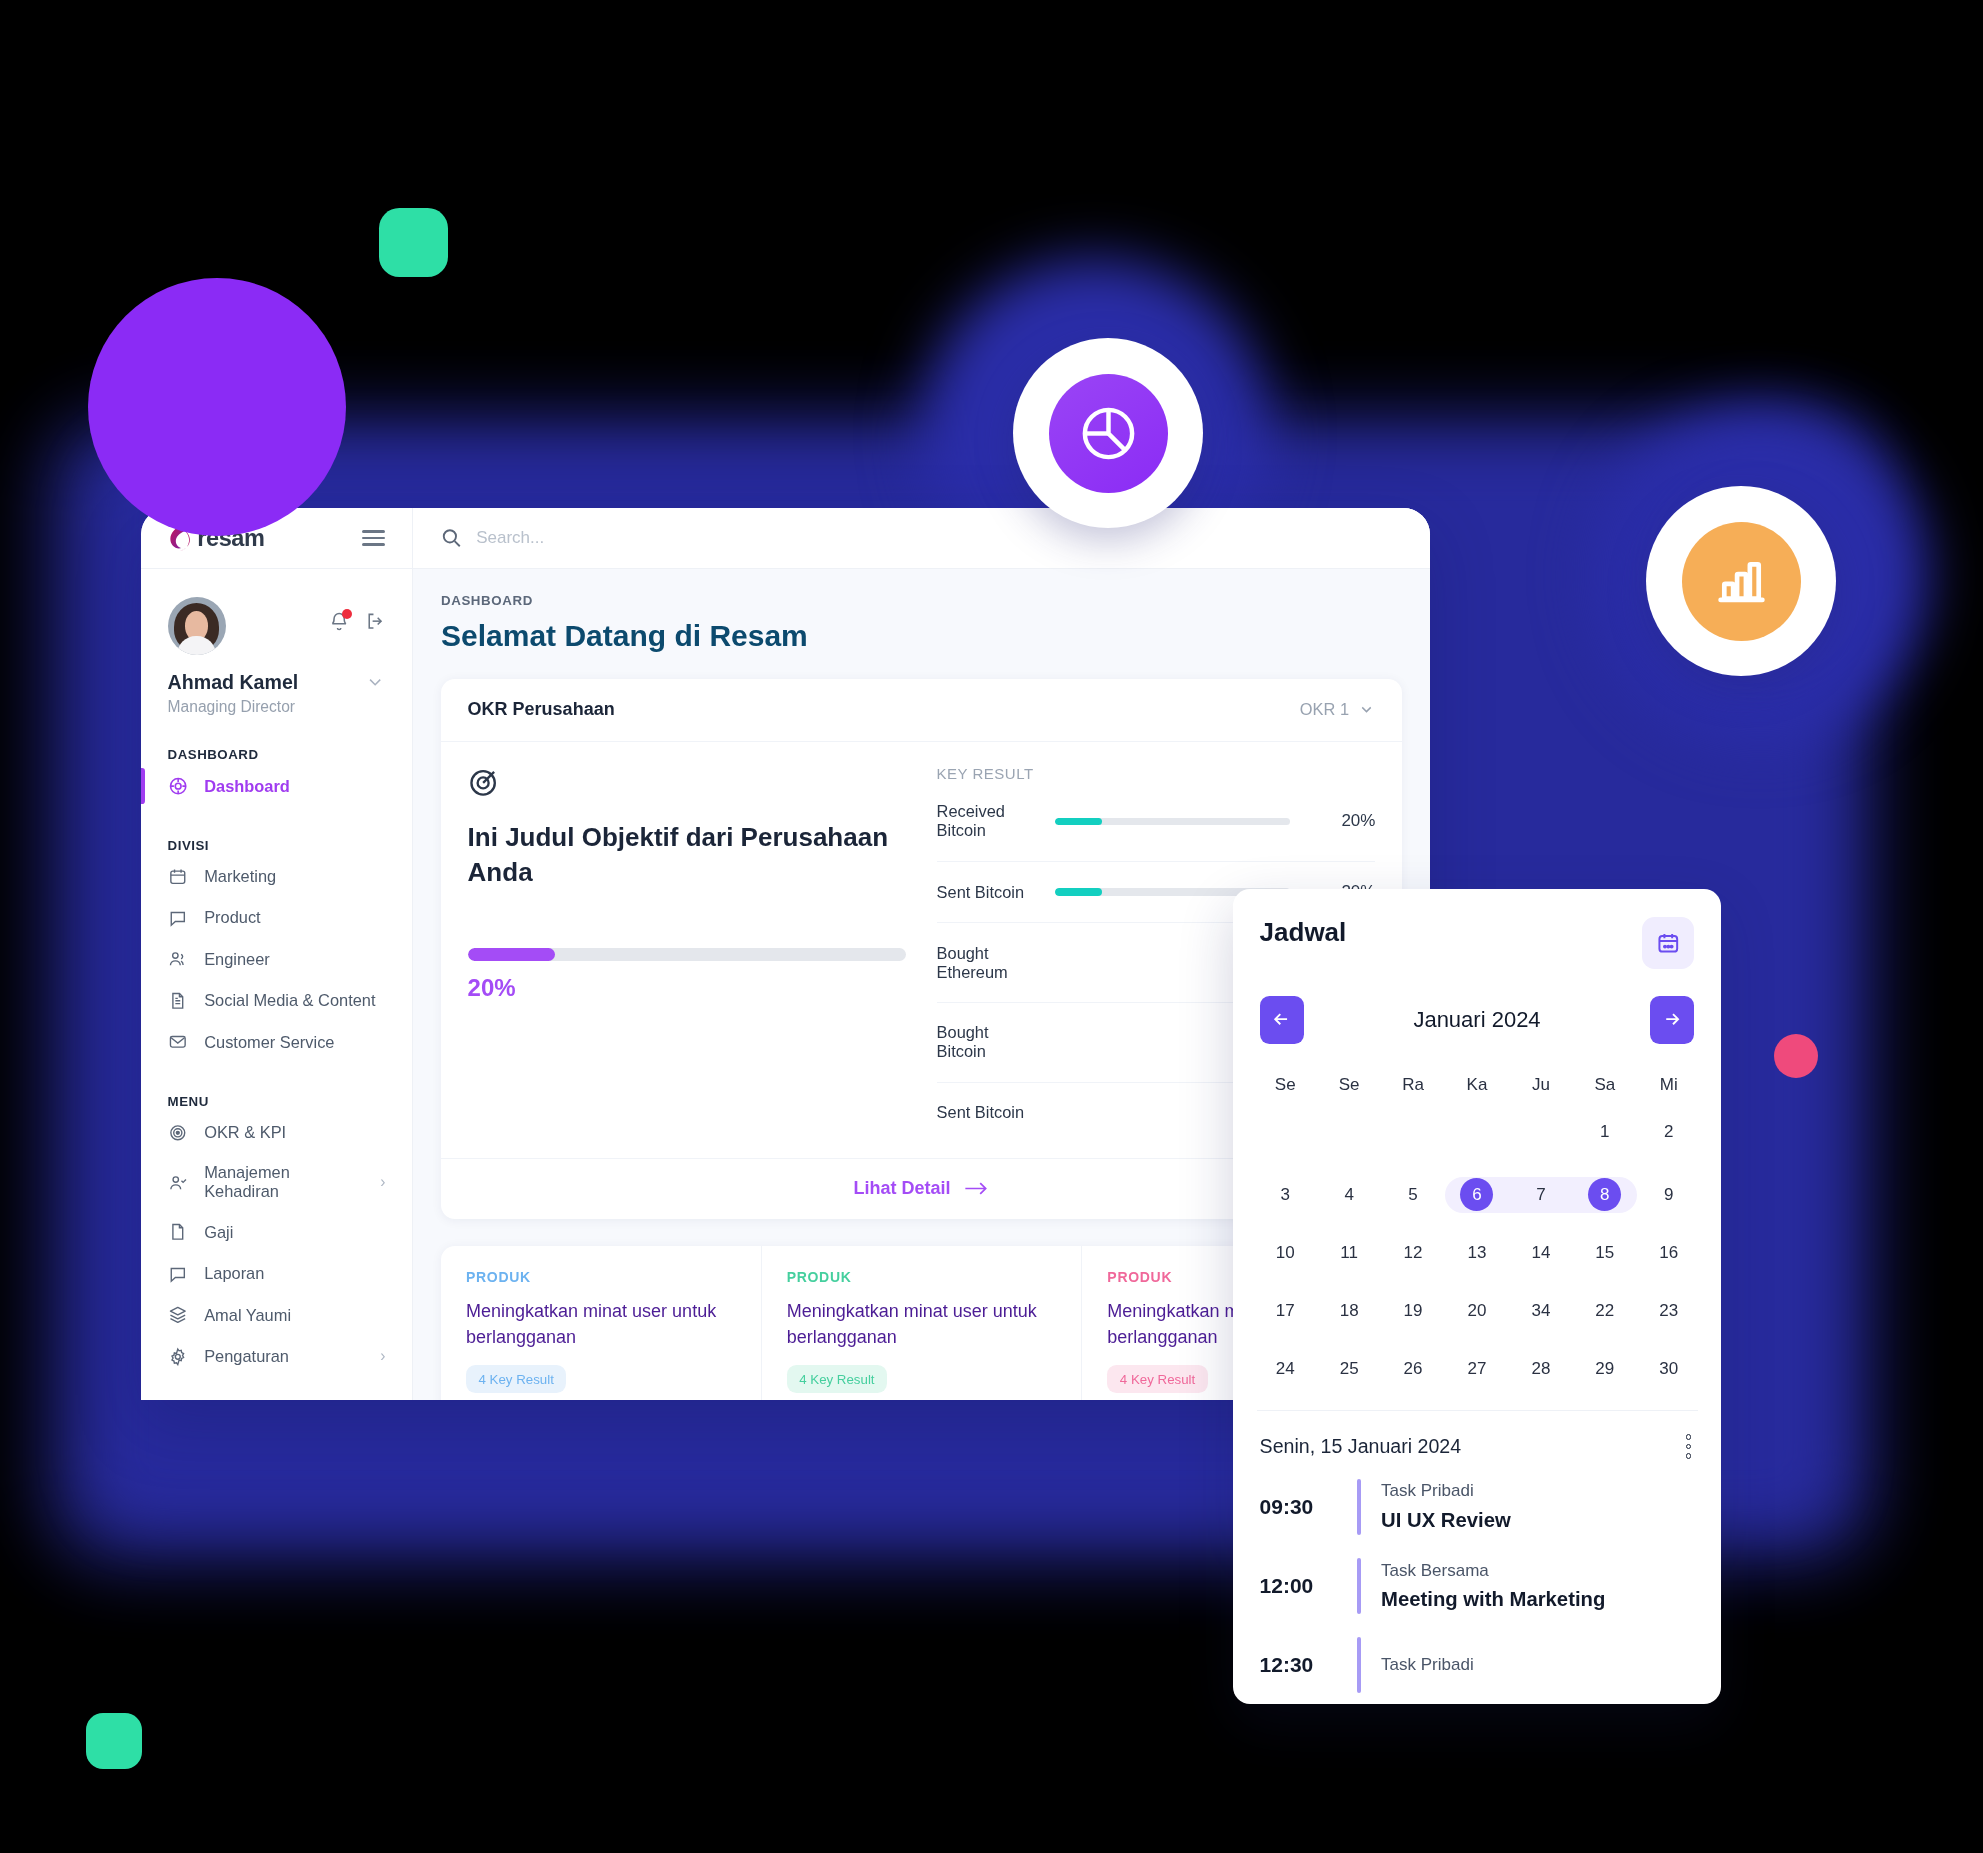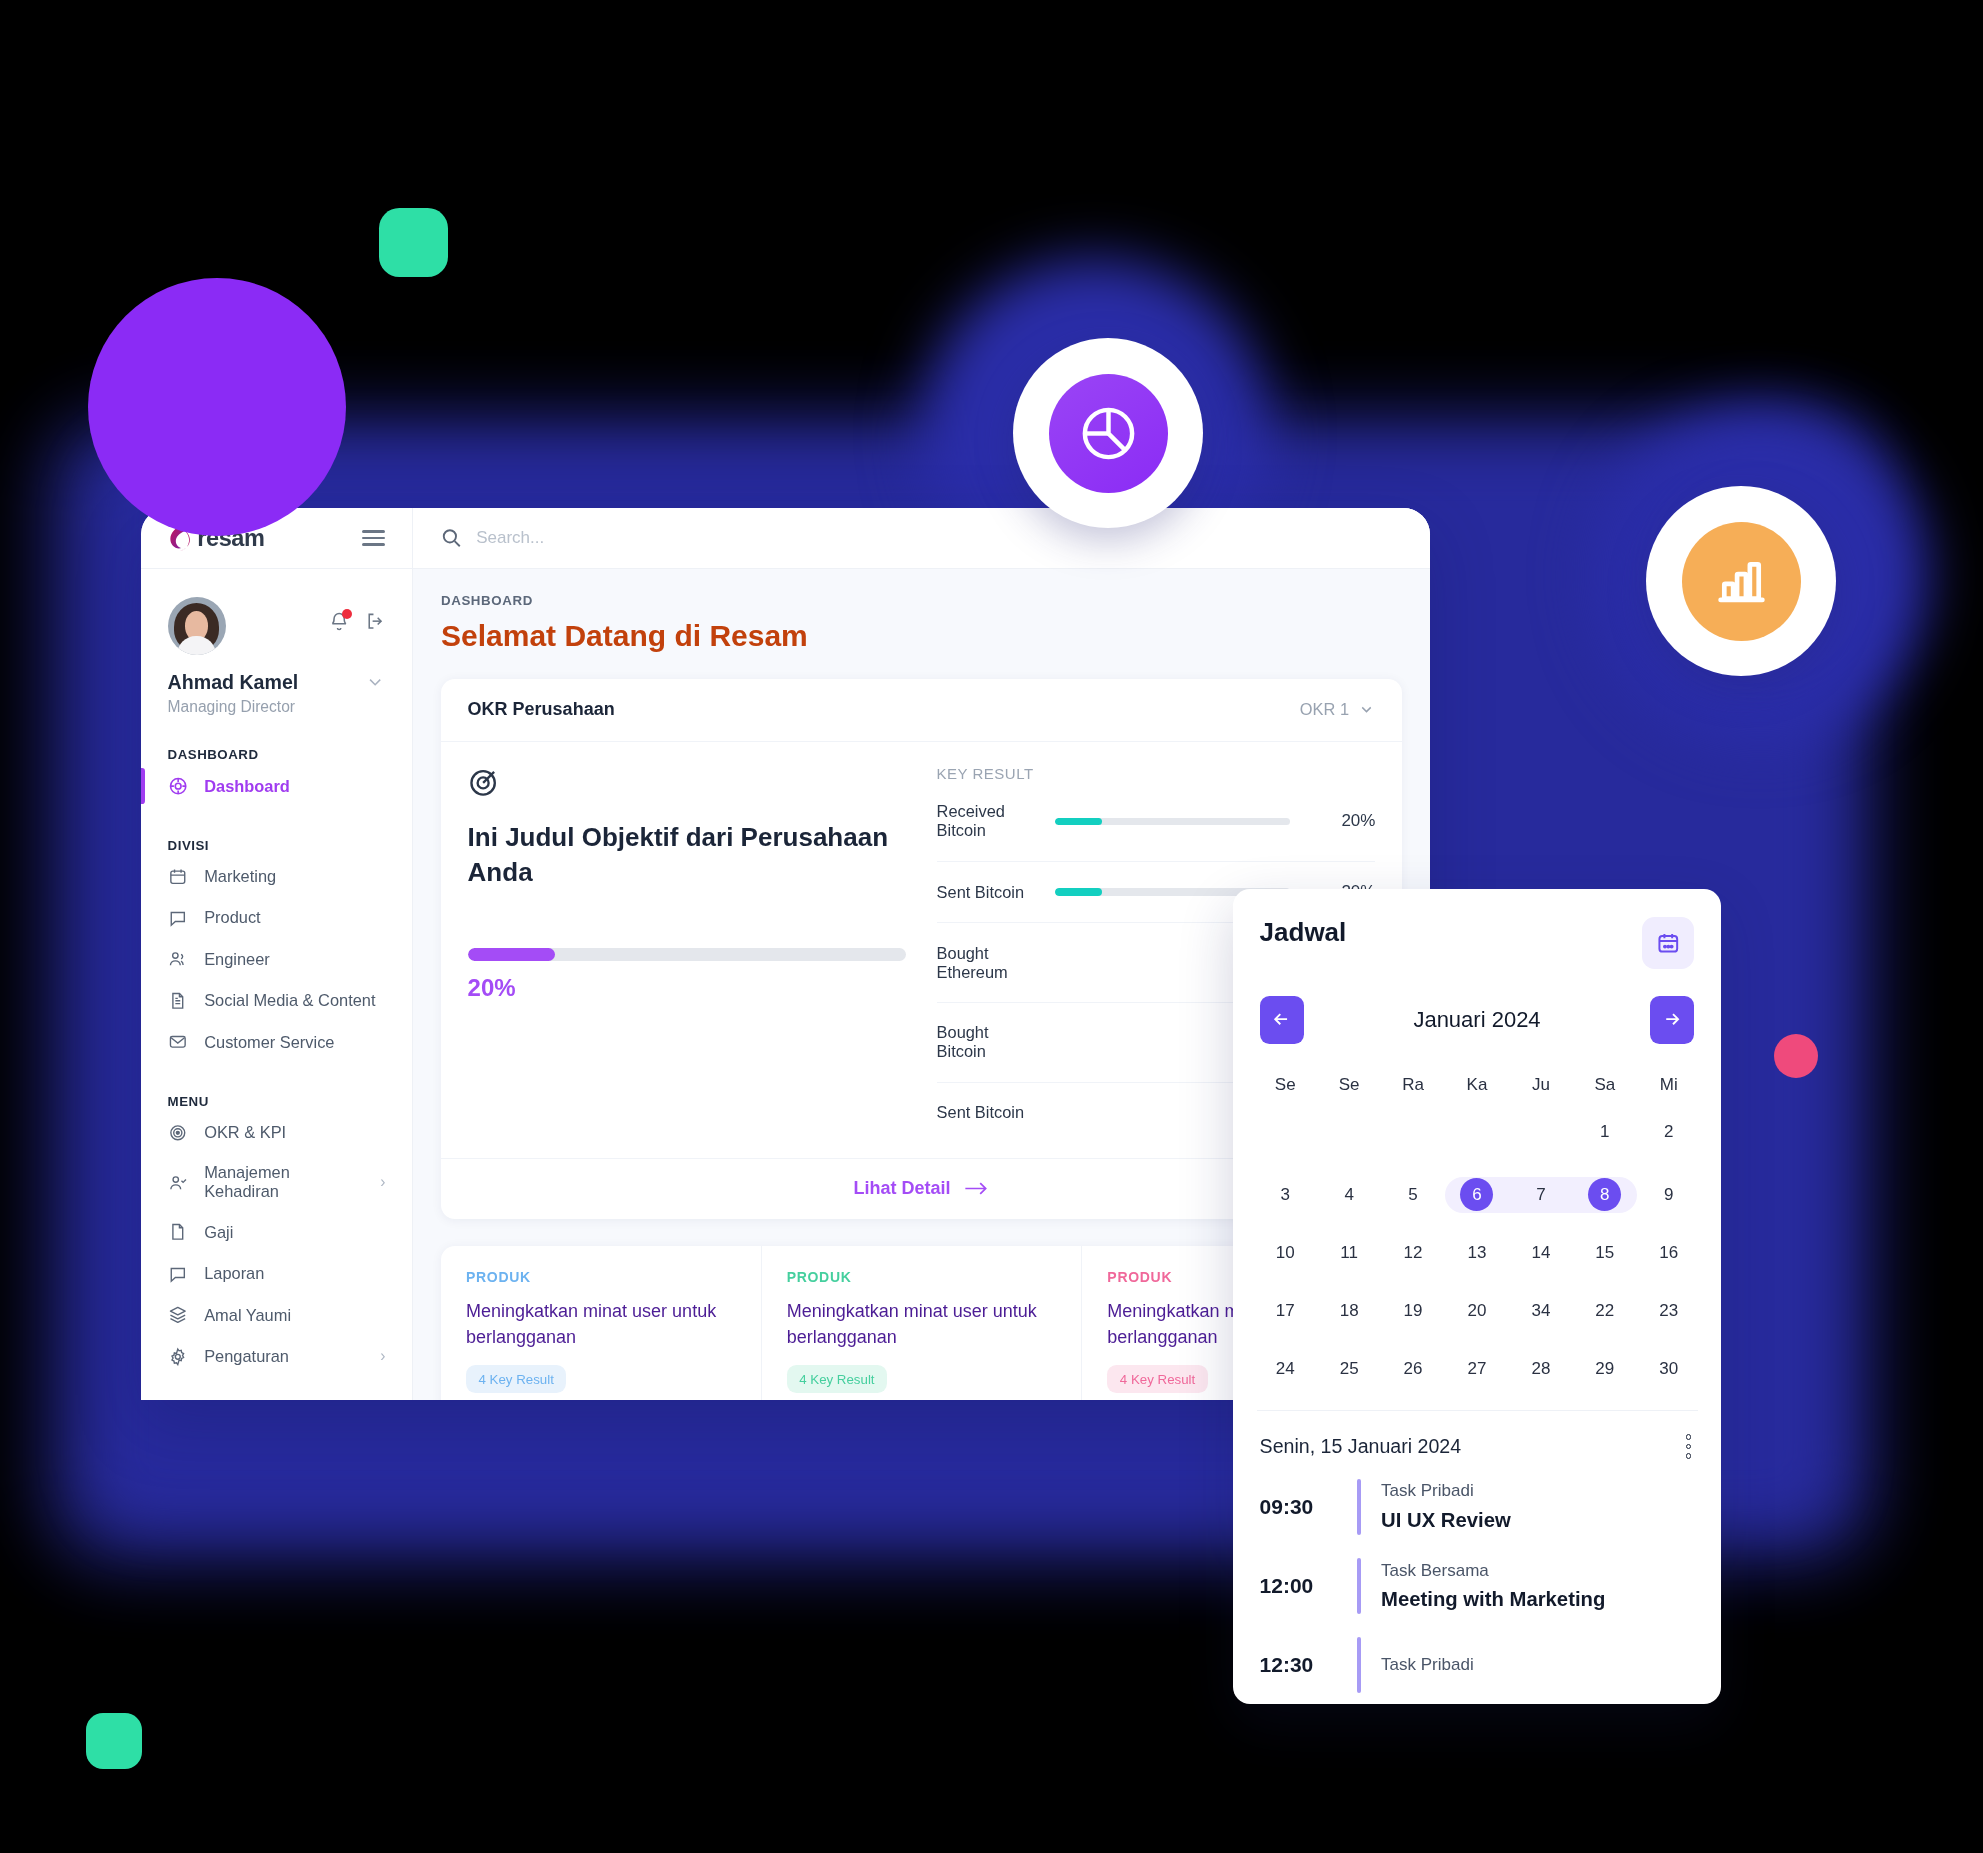--- a/index.html
+++ b/index.html
@@ -120,21 +120,21 @@
   }
   .search-wrap { display: flex; align-items: center; gap: 14px; flex: 1; }
   .search-input {
     border: none; outline: none; font-size: 17px; color: #2F3A4B;
     background: transparent; width: 100%; font-family: "Liberation Sans", sans-serif;
   }
   .search-input::placeholder { color: #B9C1CC; }
 
   .content { flex: 1; padding: 23.5px 28px 0 28px; overflow: hidden; }
   .crumb { font-size: 13.3px; font-weight: 700; letter-spacing: 0.6px; color: #5C687A; }
-  .page-title { font-size: 30px; font-weight: 600; color: #c2410c; margin-top: 11px; }
+  .page-title { font-size: 30px; font-weight: 600; color: #0c4a6e; margin-top: 11px; }
 
   .card { background: #fff; border-radius: 14px; box-shadow: 0 1.6px 11px rgba(24,40,80,.06); margin-top: 26.6px; }
   .card-head {
     display: flex; align-items: center; justify-content: space-between;
     padding: 20.3px 26.6px; border-bottom: 0.8px solid #F0F3F8;
   }
   .card-title { font-size: 18px; font-weight: 600; color: #1B2538; }
   .okr-select { display:flex; align-items:center; gap:9.4px; font-size: 16.4px; color:#98A2B0; cursor:pointer; }
 
   .okr-body { display: flex; padding: 23.5px 26.6px 15.6px 26.6px; gap: 31px; }

